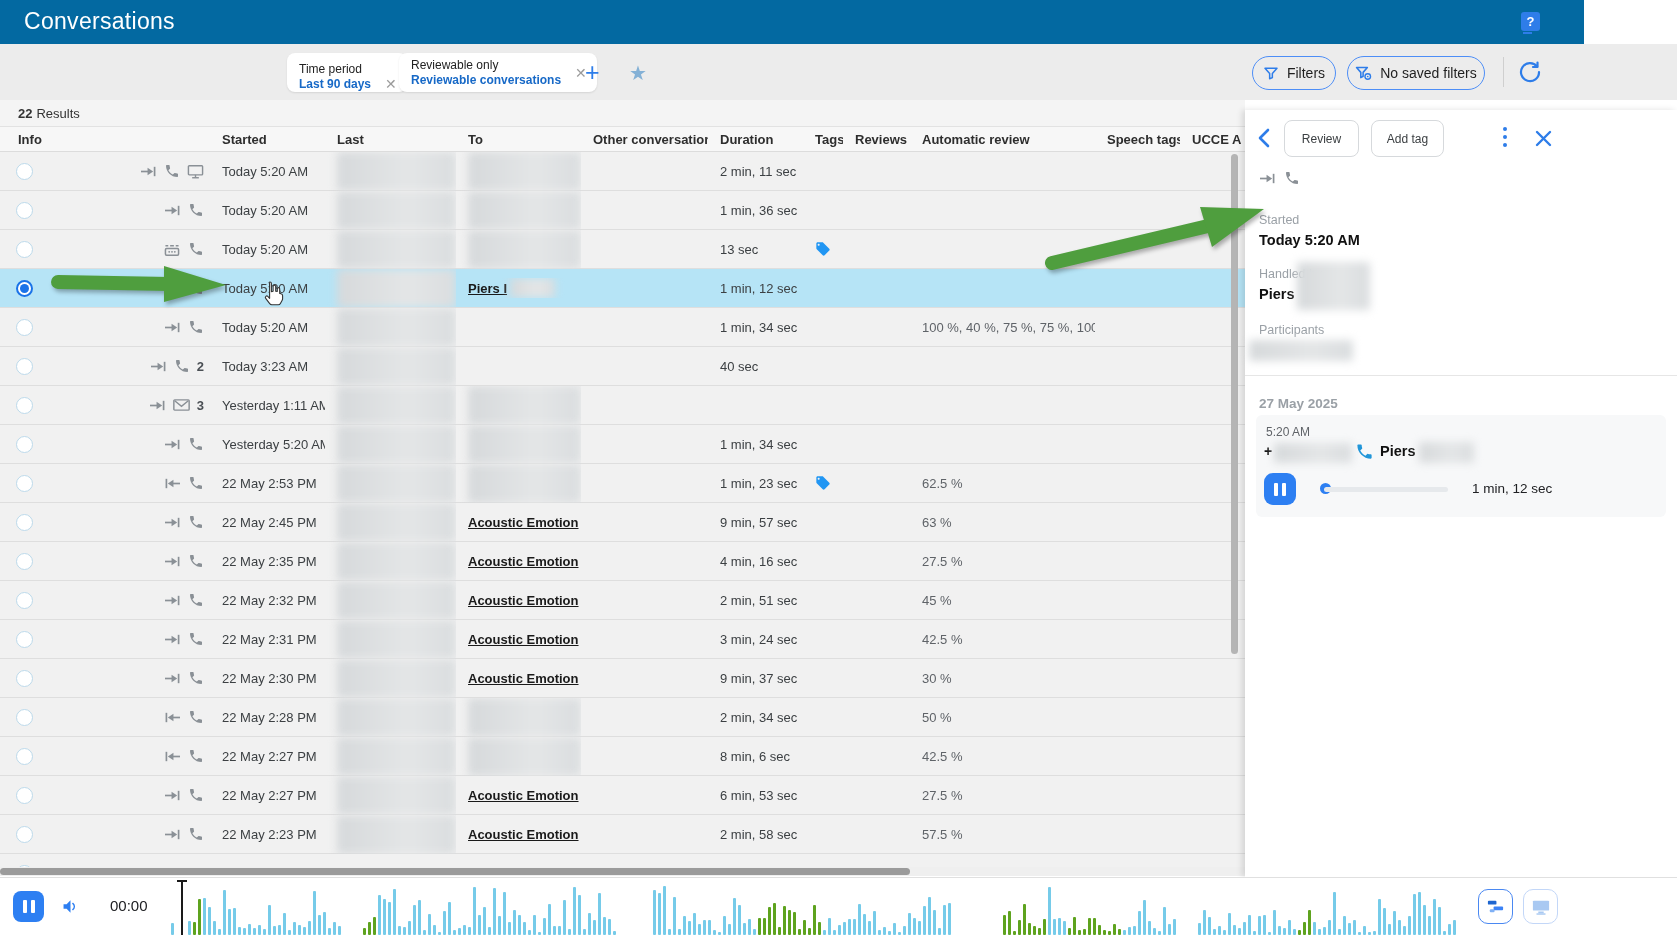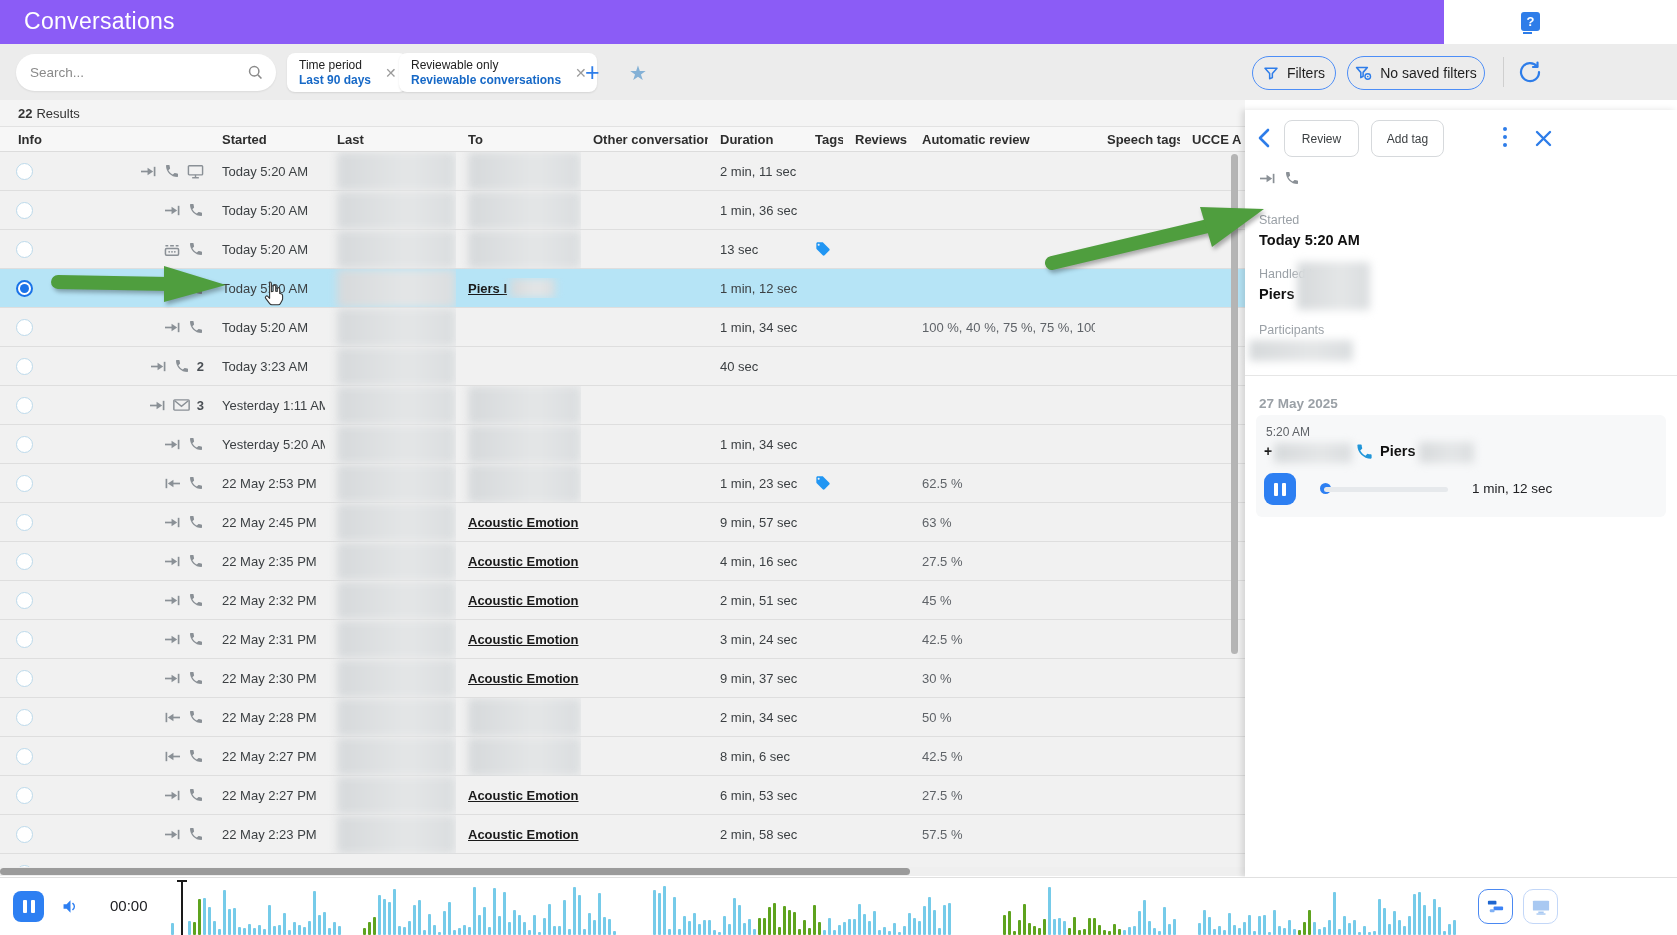--- a/index.html
+++ b/index.html
@@ -1,40 +1,40 @@
 <!DOCTYPE html>
 <html><head>
 <meta charset="utf-8">
 <style>
   * { margin:0; padding:0; box-sizing:border-box; }
   html,body { width:1677px; height:935px; overflow:hidden; background:#fff;
               font-family:"Liberation Sans", sans-serif; }
   .abs { position:absolute; }
 
   
-  #app-header { position:absolute; top:0; left:0; width:1444px; height:44px; background:#8b5cf6; }
+  #app-header { position:absolute; top:0; left:0; width:1584px; height:44px; background:#0369a1; }
   #app-title { position:absolute; left:24px; top:8px; color:#fff; font-size:23px; font-weight:400; letter-spacing:.3px; }
   #help-badge { position:absolute; left:1521px; top:12px; width:19px; height:19px; background:#2e7de9;
                 border-radius:3px; color:#fff; font-size:13px; font-weight:bold; text-align:center; line-height:19px; }
   #help-badge:after { content:""; position:absolute; left:2px; bottom:-3px; width:9px; height:2px; background:#2e7de9; }
 
   
   #toolbar { position:absolute; top:44px; left:0; width:1677px; height:56px; background:#ececec; }
   #search-pill { position:absolute; left:16px; top:10px; width:260px; height:37px; background:#fff; border-radius:19px;
                  box-shadow:0 1px 2px rgba(0,0,0,.08); display:flex; align-items:center; padding:0 12px 0 14px; }
   #search-pill input { border:none; outline:none; flex:1; font-size:13.5px; color:#444; background:transparent;
                        font-family:"Liberation Sans",sans-serif; }
   #search-pill input::placeholder { color:#8a8a8a; }
   .chip { position:absolute; top:9px; height:39px; background:#fff; border-radius:8px; box-shadow:0 1px 2px rgba(0,0,0,.10);
           display:flex; align-items:center; padding:0 10px 0 12px; }
   .chip .chip-txt { display:flex; flex-direction:column; justify-content:center; }
   .chip .chip-label { font-size:12px; color:#222; line-height:15px; }
   .chip .chip-value { font-size:12px; color:#1769c7; font-weight:bold; line-height:15px; }
   .chip .chip-x { color:#9b9b9b; font-size:14px; margin-left:14px; cursor:pointer; }
-  #chip-time { left:287px; }
+  #chip-time { left:287px;align-items:flex-end; }
   #chip-reviewable { left:399px; }
   #add-filter-btn { position:absolute; left:585px; top:15px; color:#2e7de9; font-size:25px; font-weight:500; line-height:26px; cursor:pointer; }
   #fav-star { position:absolute; left:629px; top:17px; color:#84b1d6; font-size:20px; cursor:pointer; }
   .tb-btn { position:absolute; top:12px; height:34px; border:1.5px solid #4d8ef7; border-radius:17px; background:transparent;
             display:flex; align-items:center; justify-content:center; gap:8px; font-size:14px; color:#1f1f1f; cursor:pointer; }
   #filters-btn { left:1252px; width:84px; }
   #saved-filters-btn { left:1347px; width:138px; }
   #tb-divider { position:absolute; left:1503px; top:13px; width:1px; height:30px; background:#cfcfcf; }
   #refresh-btn { position:absolute; left:1518px; top:16px; width:24px; height:24px; cursor:pointer; }
 
@@ -111,27 +111,20 @@
 </style>
 </head>
 <body>
 
 <div id="app-header">
   <div id="app-title">Conversations</div>
   <div id="help-badge">?</div>
 </div>
 
 <div id="toolbar">
-  <div id="search-pill">
-    <input type="text" placeholder="Search..." style="">
-    <svg width="17" height="17" viewBox="0 0 20 20">
-      <circle cx="8.5" cy="8.5" r="5.5" fill="none" stroke="#8a8a8a" stroke-width="1.8"></circle>
-      <line x1="12.8" y1="12.8" x2="17" y2="17" stroke="#8a8a8a" stroke-width="1.8"></line>
-    </svg>
-  </div>
 
   <div class="chip" id="chip-time">
     <div class="chip-txt">
       <span class="chip-label">Time period</span>
       <span class="chip-value">Last 90 days</span>
     </div>
     <span class="chip-x">✕</span>
   </div>
   <div class="chip" id="chip-reviewable">
     <div class="chip-txt">

